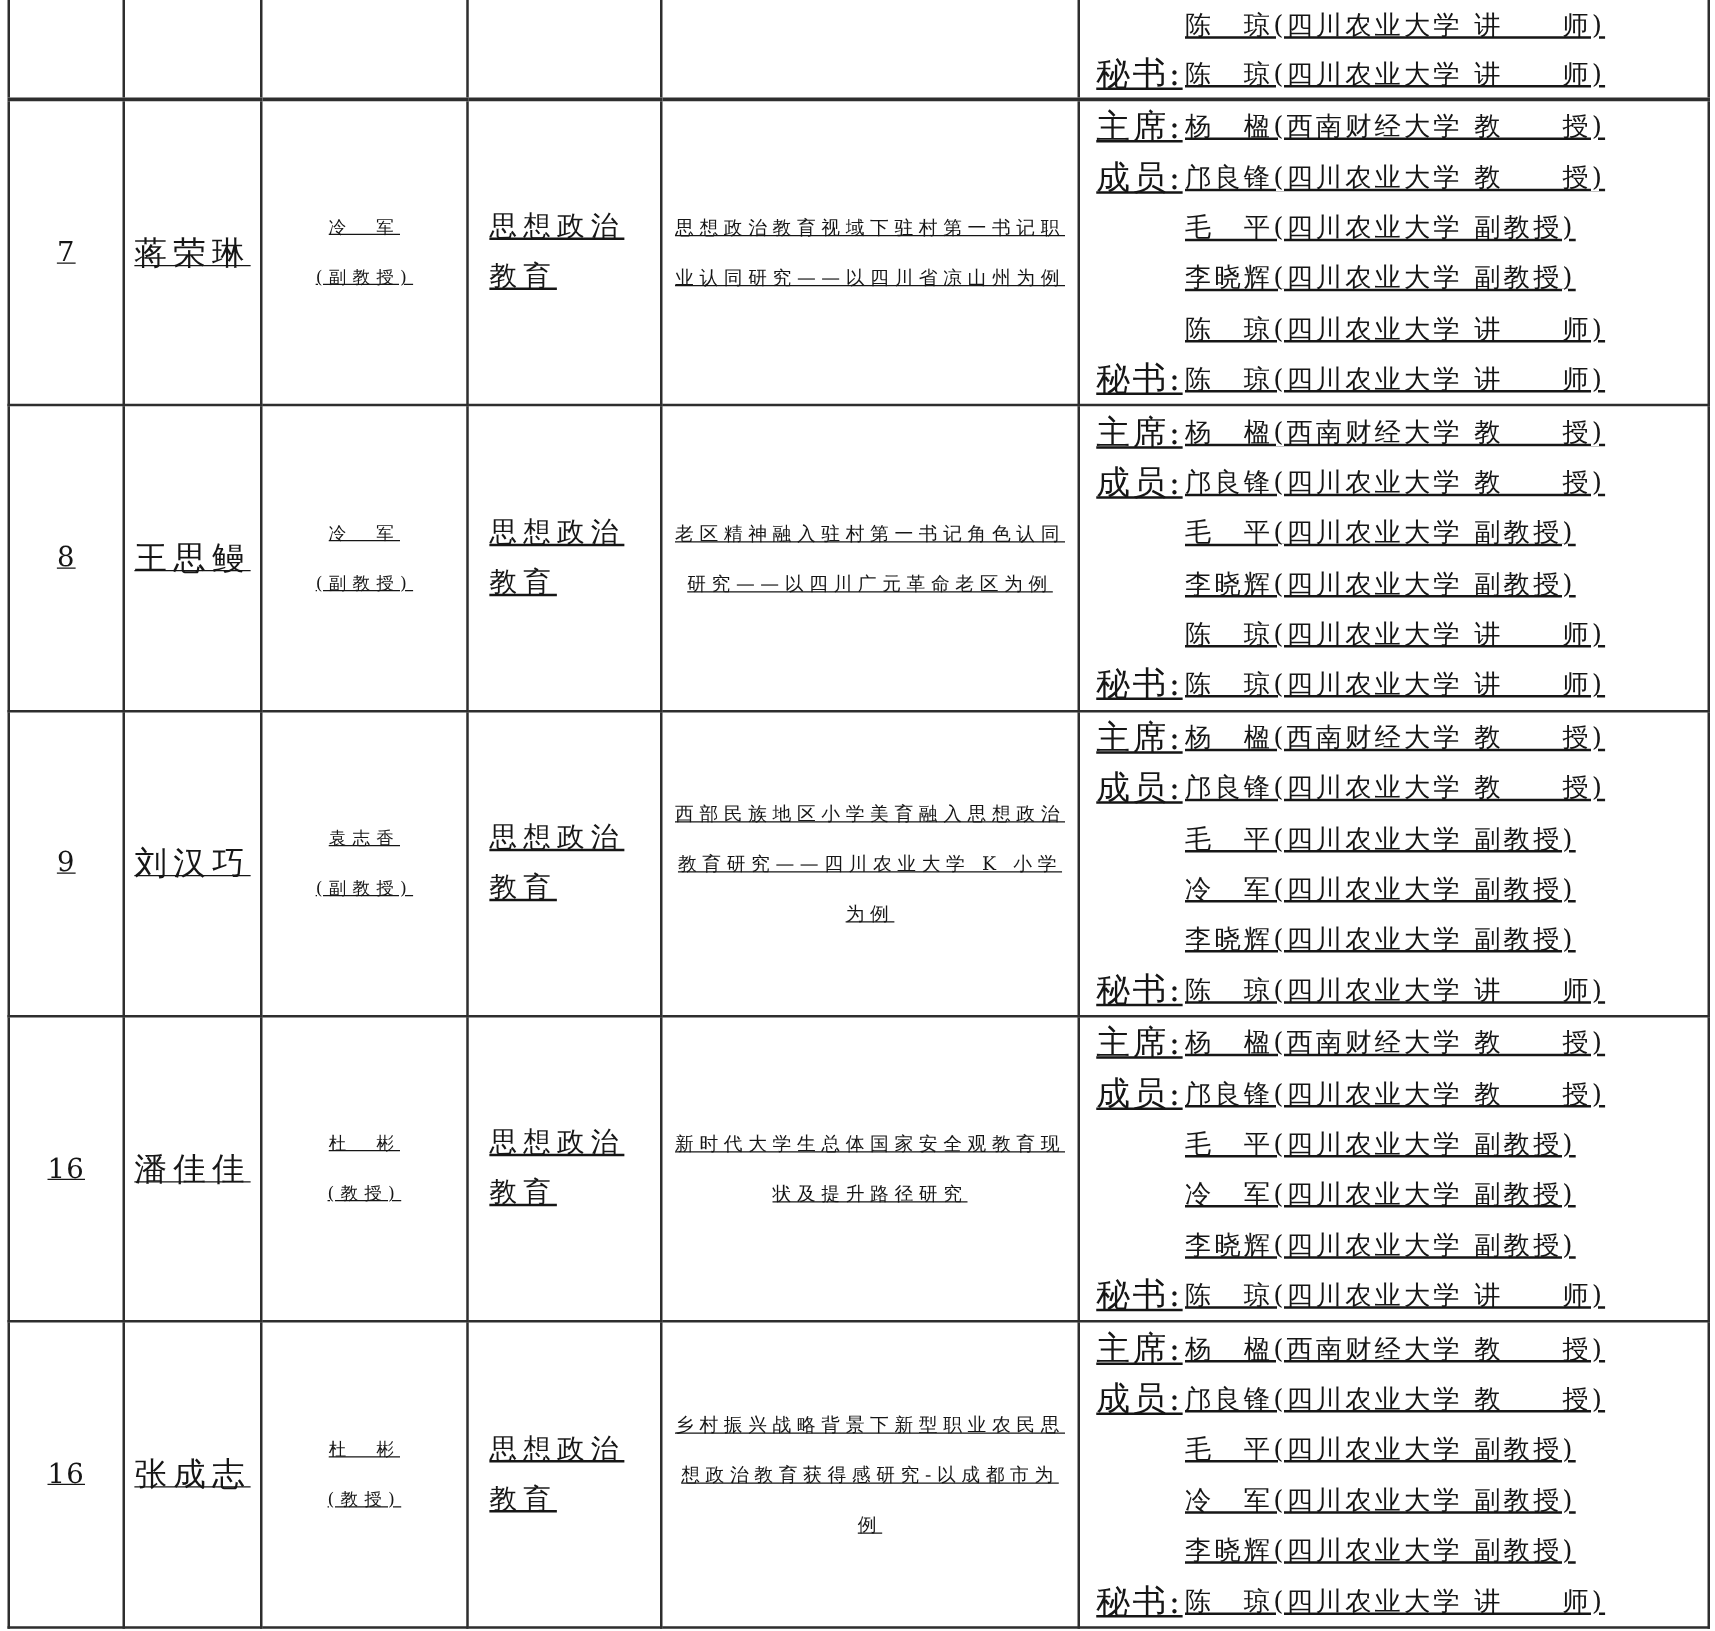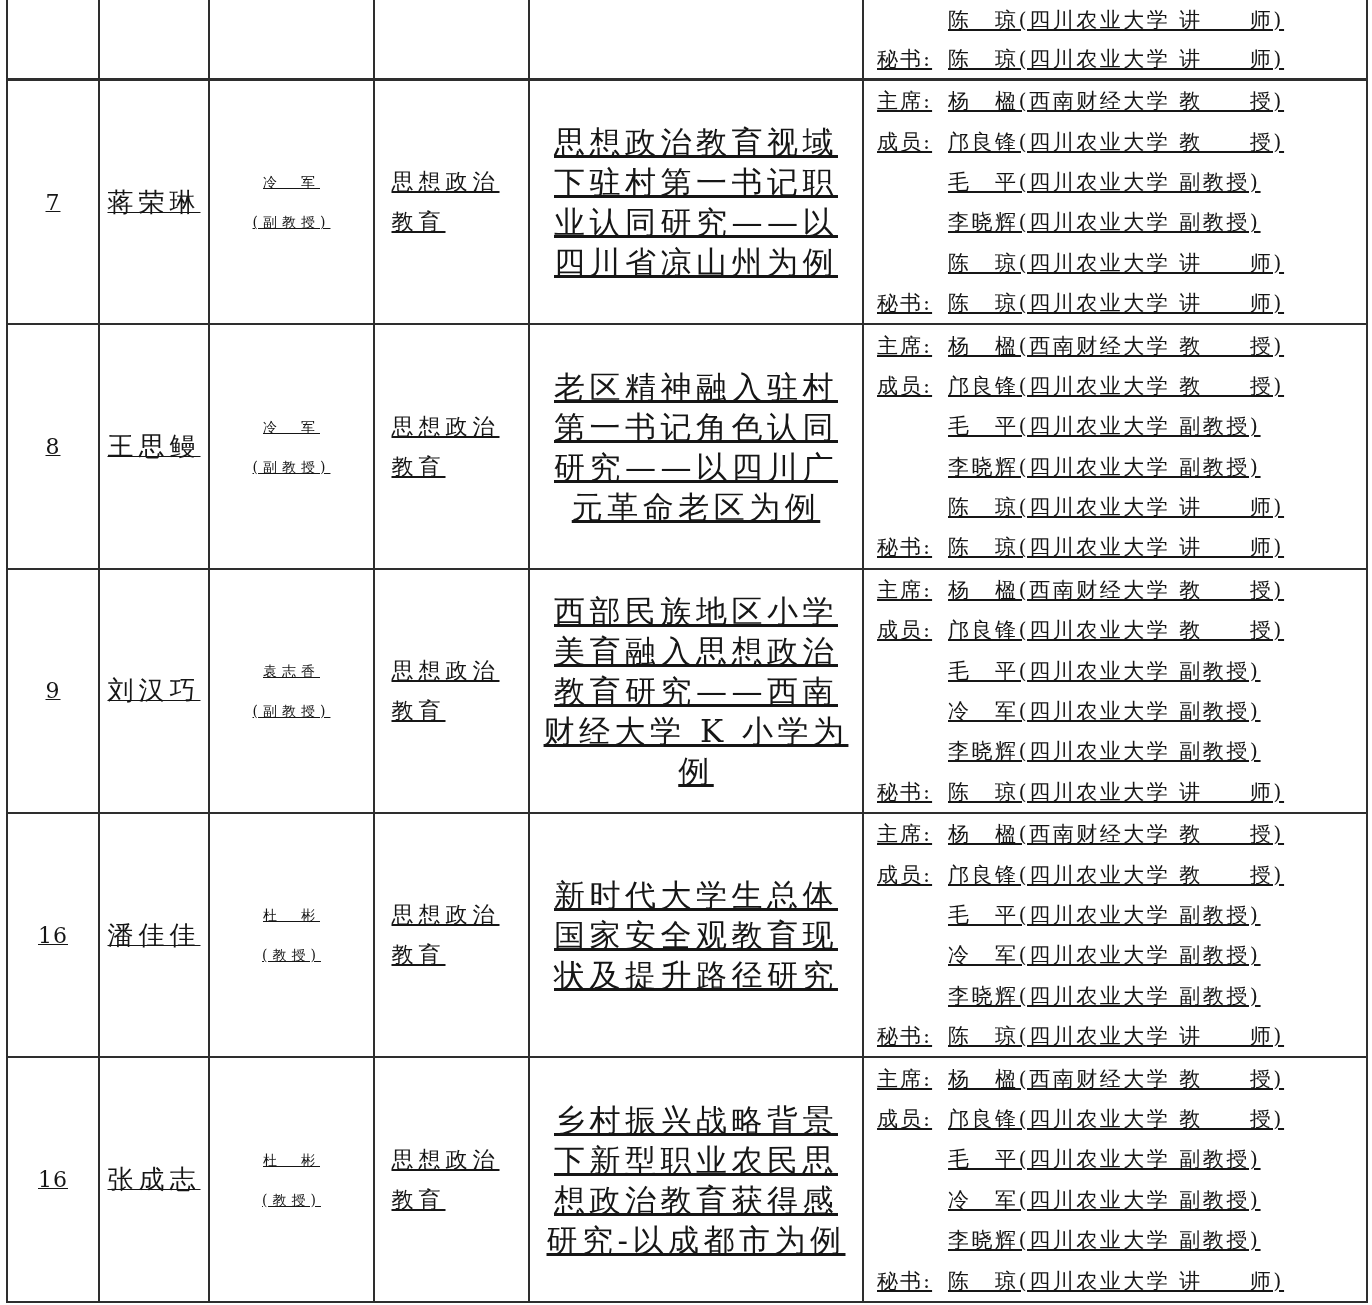--- a/index.html
+++ b/index.html
@@ -59,21 +59,21 @@
     margin: 0 auto;
     font-size: 22px;
     letter-spacing: 5px;
     line-height: 40px;
     word-break: break-all;
     text-align: left;
   }
   .title {
     width: 318px;
     margin: 0 auto;
-    font-size: 31px;
+    font-size: 15px;
     letter-spacing: 4.5px;
     line-height: 40px;
     word-break: break-all;
     text-align: center;
   }
   td.c-comm { text-align: left; }
   .comm {
     padding-left: 13px;
     display: flex;
     flex-direction: column;
@@ -82,21 +82,21 @@
   .cline {
     height: 40.4px;
     display: flex;
     align-items: center;
     white-space: nowrap;
   }
   tr.partial .cline { height: 39px; }
   .clabel {
     flex: none;
     width: 71px;
-    font-size: 21px;
+    font-size: 27px;
     letter-spacing: 2px;
   }
   .ctext {
     font-size: 21px;
     letter-spacing: 2.5px;
   }
 </style>
 </head>
 <body>
 
@@ -244,21 +244,21 @@
       <span class="sname">刘汉巧</span>
     </td>
     <td class="c-adv">
       <div class="adv-name">袁志香</div>
       <div class="adv-title">(副教授)</div>
     </td>
     <td class="c-major">
       <div class="major">思想政治教育</div>
     </td>
     <td class="c-title">
-      <div class="title">西部民族地区小学美育融入思想政治教育研究——西南财经大学 K 小学为例</div>
+      <div class="title">西部民族地区小学美育融入思想政治教育研究——四川农业大学 K 小学为例</div>
     </td>
     <td class="c-comm">
       <div class="comm">
   <div class="cline">
     <span class="clabel">主席:</span>
     <span class="ctext">杨　楹(西南财经大学 教　　授)</span>
   </div>
 
   <div class="cline">
     <span class="clabel">成员:</span>

